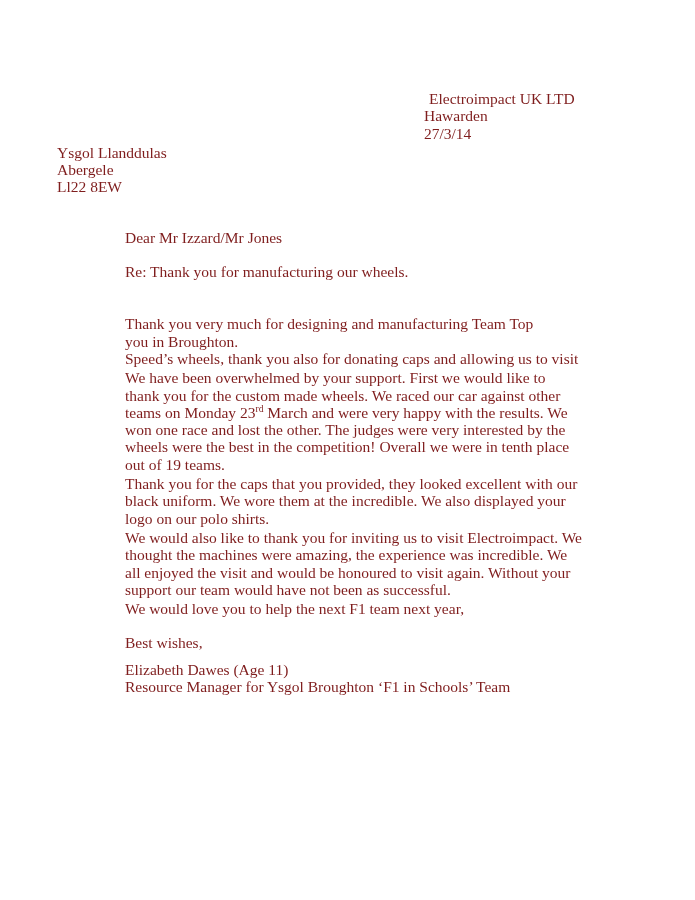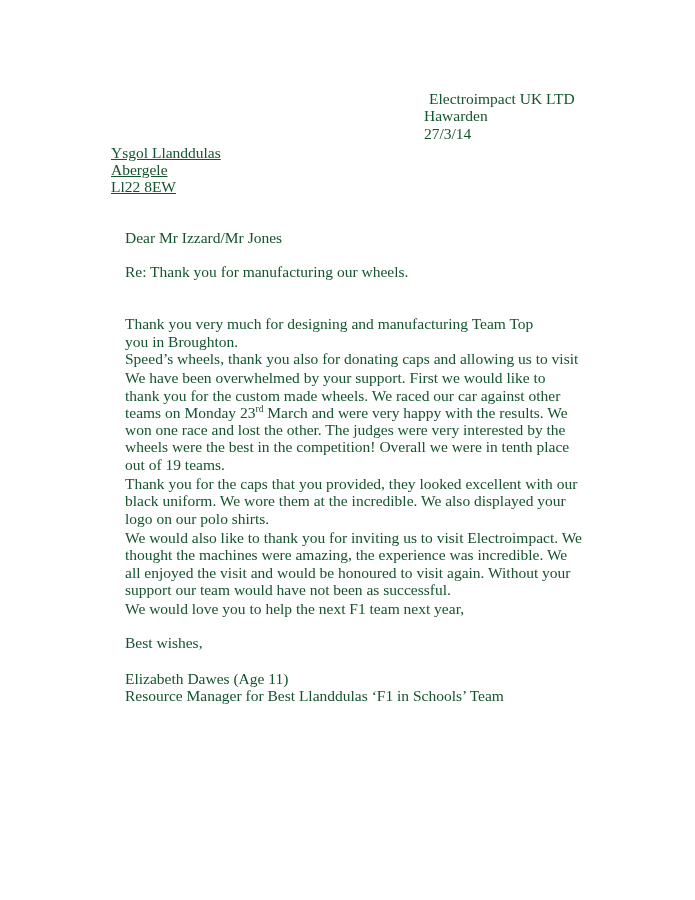--- a/index.html
+++ b/index.html
@@ -8,48 +8,47 @@
     background: #ffffff;
   }
   .page {
     position: relative;
     width: 620px;
     height: 900px;
     background: #ffffff;
     font-family: "Liberation Serif", "DejaVu Serif", serif;
     font-size: 15.5px;
     line-height: 17.3px;
-    color: #14532d;
+    color: #7f1d1d;
     overflow: hidden;
   }
   .line {
     white-space: pre;
   }
   .sender-block {
     padding-top: 90px;
     margin-left: 424px;
   }
   .sender-block .line:first-child {
     padding-left: 5px;
   }
   .recipient-block {
-    margin-left: 111px;
+    margin-left: 57px;
     margin-top: 2px;
-    text-decoration: underline;
   }
   .body-col {
     margin-left: 125px;
     width: 470px;
   }
   .salutation   { margin-top: 33px; }
   .subject      { margin-top: 17px; }
   .para-first   { margin-top: 35px; }
   .para         { margin-top: 2px; }
   .closing      { margin-top: 17px; }
-  .signature    { margin-top: 18px; }
+  .signature    { margin-top: 9px; }
   sup {
     font-size: 0.62em;
     line-height: 0;
     vertical-align: super;
   }
 </style>
 </head>
 <body>
 
 <div class="page">
@@ -107,17 +106,17 @@
     <div class="para">
         <div class="line">We would love you to help the next F1 team next year,</div>
       </div>
 
     <div class="closing">
         <div class="line">Best wishes,</div>
       </div>
 
     <div class="signature">
         <div class="line">Elizabeth Dawes (Age 11)</div>
-        <div class="line">Resource Manager for Best Llanddulas ‘F1 in Schools’ Team</div>
+        <div class="line">Resource Manager for Ysgol Broughton ‘F1 in Schools’ Team</div>
       </div>
 
   </div>
 </div>
 
 </body></html>

